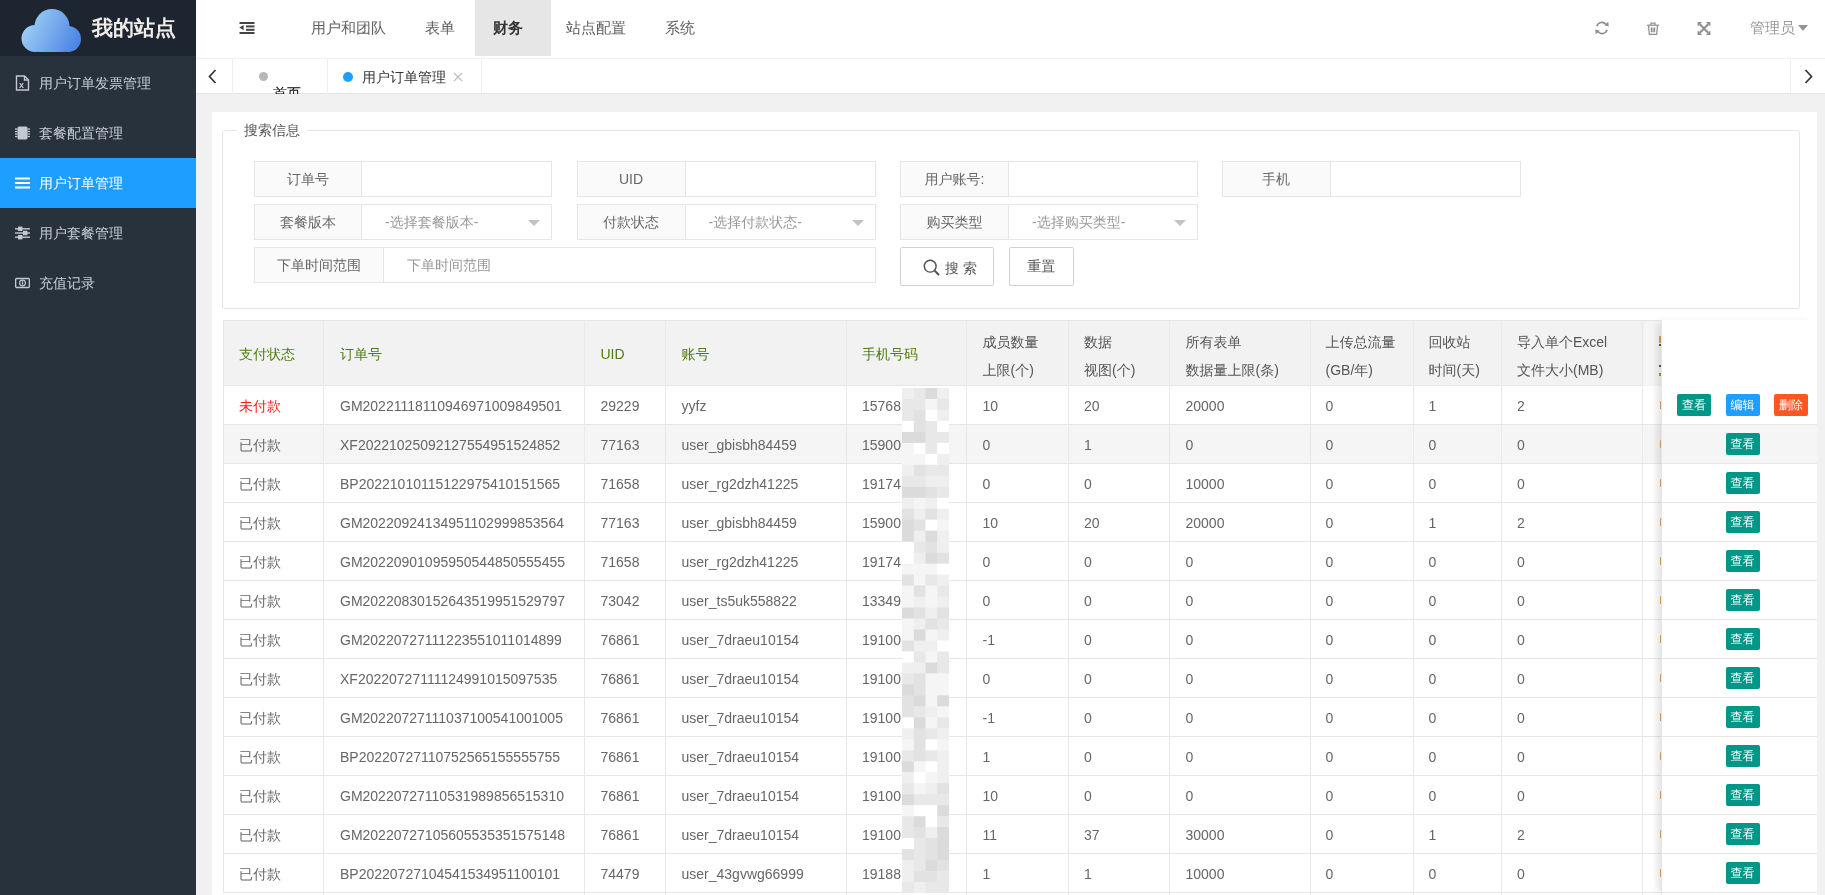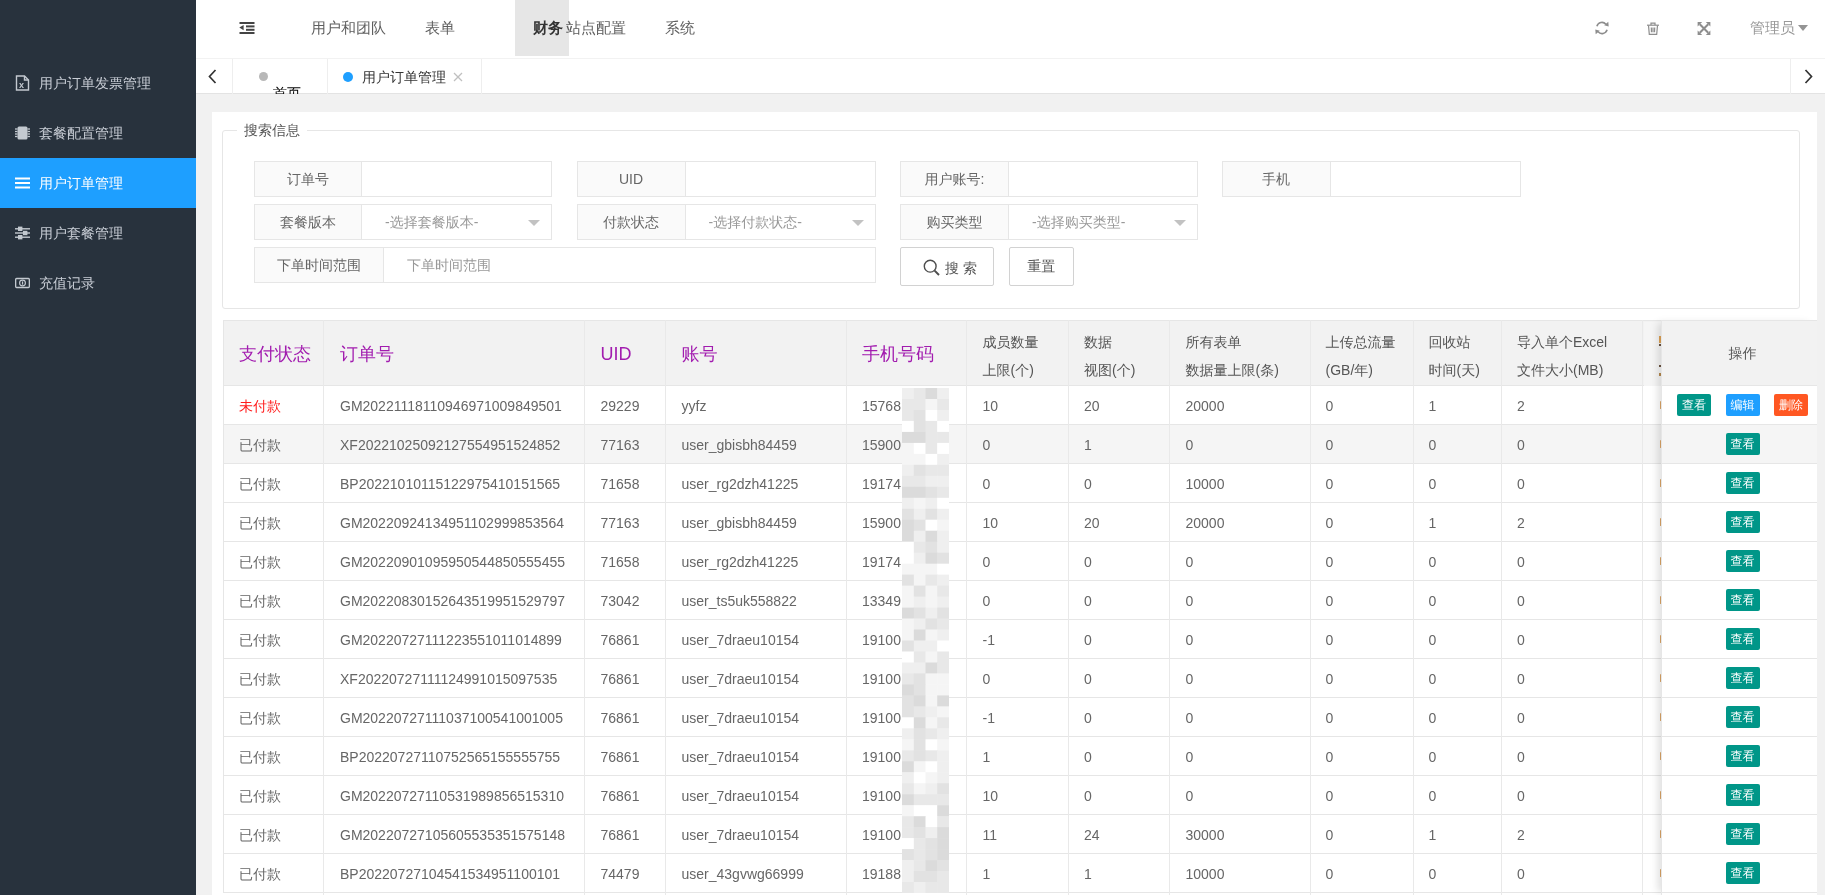--- a/index.html
+++ b/index.html
@@ -8,57 +8,74 @@
 #sidebar{position:absolute;left:0;top:0;width:196px;height:895px;background:#28323d;}
 #logo{position:absolute;left:0;top:0;width:196px;height:56px;background:#1d2630;}
 #logo .txt{position:absolute;left:92px;top:17px;font-size:21px;font-weight:bold;color:#f0ede9;letter-spacing:0px;line-height:22px;}
 .mitem{position:absolute;left:0;width:196px;height:50px;color:#c9ced6;}
 .mitem .mtxt{position:absolute;left:39px;top:18px;font-size:14px;line-height:14px;}
 .mitem .micon{position:absolute;left:15px;top:17px;width:15px;height:16px;}
 .mactive{background:#1e9fff;color:#fff;}
 
 #topnav{position:absolute;left:196px;top:0;width:1629px;height:58px;background:#fff;}
 .navtxt{position:absolute;top:20px;font-size:15px;color:#5f5f5f;line-height:16px;}
-#navactive{position:absolute;left:279px;top:0;width:54px;height:56px;background:#e6e6e6;margin-left:40px;}
+#navactive{position:absolute;left:279px;top:0;width:76px;height:56px;background:#e6e6e6;}
 #navactive span{position:absolute;left:18px;top:20px;font-size:15px;font-weight:bold;color:#333;line-height:16px;}
 
 #tabbar{position:absolute;left:196px;top:58px;width:1629px;height:36px;background:#fff;border-bottom:1px solid #e3e3e3;border-top:1px solid #f2f2f2;}
 .tbox{position:absolute;top:0;height:35px;}
 .dot{position:absolute;border-radius:50%;}
 
 #content{position:absolute;left:196px;top:94px;width:1629px;height:801px;background:#f1f1f1;}
 #card{position:absolute;left:16px;top:18px;width:1605px;height:790px;background:#fff;}
 #fieldset{position:absolute;left:222px;top:130px;width:1578px;height:179px;border:1px solid #e6e6e6;border-radius:3px;}
 #legend{position:absolute;left:237px;top:121px;height:18px;background:#fff;padding:0 7px;font-size:14px;color:#555;line-height:18px;}
 .flabel{position:absolute;height:36px;background:#fafafa;border:1px solid #e6e6e6;text-align:center;line-height:34px;color:#666;font-size:14px;}
 .finput{position:absolute;height:36px;background:#fff;border:1px solid #e6e6e6;border-left:none;line-height:34px;font-size:14px;}
 .ph{color:#999;margin-left:12px;}
 .caret{position:absolute;width:0;height:0;border-left:6px solid transparent;border-right:6px solid transparent;border-top:6px solid #c2c2c2;}
 .btn{position:absolute;height:39px;background:#fff;border:1px solid #d2d2d2;border-radius:2px;color:#555;font-size:14px;text-align:center;}
 
 .vline{position:absolute;width:1px;background:#e9e9e9;top:320px;height:575px;}
 #thead{position:absolute;left:223px;top:320px;width:1594px;height:66px;background:#f2f2f2;border:1px solid #e6e6e6;border-right:none;}
-#thead .th1{position:absolute;top:25px;line-height:16px;font-size:18px;color:#a21caf;}
+#thead .th1{position:absolute;top:25px;line-height:16px;font-size:14px;color:#4d7c0f;}
 #thead .th2{position:absolute;top:7px;line-height:28px;font-size:14px;color:#555;}
 .tr{position:absolute;left:223px;width:1594px;height:39px;border-bottom:1px solid #e6e6e6;background:#fff;border-left:1px solid #e6e6e6;}
 .tr .td{position:absolute;top:13px;line-height:15px;font-size:14px;color:#666;white-space:nowrap;}
 .tr .td.red{color:#ff1a1a;}
 #mosaic{position:absolute;left:902px;top:388px;width:47px;height:507px;background:#fff;overflow:hidden;}
 #fixedcol{position:absolute;left:1661px;top:320px;width:156px;height:575px;border-left:1px solid #e6e6e6;box-shadow:-6px 0 8px -3px rgba(0,0,0,0.13);background:#fff;}
 #fixedcol .fh{position:absolute;left:0;top:0;width:155px;height:66px;background:#f2f2f2;border-top:1px solid #e6e6e6;border-bottom:1px solid #e6e6e6;text-align:center;text-indent:6px;line-height:64px;color:#555;}
 .frow{position:absolute;left:0;width:155px;height:39px;background:#fff;border-bottom:1px solid #e6e6e6;}
 .sbtn{position:absolute;top:8px;width:34px;height:22px;border-radius:2px;color:#fff;font-size:12px;text-align:center;line-height:22px;}
 .g{background:#009688;}
 .b{background:#1e9fff;}
 .o{background:#ff5722;}
 </style>
 </head>
 <body>
 
 <div id="sidebar">
+  <div id="logo">
+    <svg style="position:absolute;left:21px;top:9px;" width="61" height="43" viewBox="0 0 61 43">
+      <defs>
+          <linearGradient id="cg" x1="0" y1="0" x2="61" y2="30" gradientUnits="userSpaceOnUse">
+        <stop offset="0" stop-color="#abdcf6"></stop>
+            <stop offset="1" stop-color="#4a82e4"></stop>
+      </linearGradient>
+        </defs>
+      <g fill="url(#cg)">
+        <circle cx="31" cy="17.5" r="17.5"></circle>
+        <circle cx="14" cy="29.5" r="13.5"></circle>
+        <circle cx="47" cy="30" r="13"></circle>
+        <rect x="12" y="28" width="37" height="15" rx="7"></rect>
+      </g>
+    </svg>
+    <div class="txt">我的站点</div>
+  </div>
   <div class="mitem" style="top:58px;">
     <svg class="micon" viewBox="0 0 15 16">
         <path d="M1.5 1 h8 l4 4 v10 h-12 z" fill="none" stroke="#c3c9d0" stroke-width="1.4"></path>
         <path d="M9.5 1 v4 h4" fill="none" stroke="#c3c9d0" stroke-width="1.4"></path>
         <text x="4" y="12.5" font-size="9" fill="#c3c9d0" font-weight="bold">x</text>
       </svg>
     <div class="mtxt">用户订单发票管理</div>
   </div>
   <div class="mitem" style="top:108px;">
     <svg class="micon" viewBox="0 0 15 16">
@@ -395,21 +412,21 @@
     <span class="td" style="left:1293px;">0</span>
     <span style="position:absolute;left:1435.5px;top:15px;width:1.8px;height:8px;background:#dda768;border-radius:1px;"></span>
   </div>
 <div class="tr" style="top:815px;">
     <span class="td" style="left:15px;">已付款</span>
     <span class="td" style="left:116px;">GM20220727105605535351575148</span>
     <span class="td" style="left:376.5px;">76861</span>
     <span class="td" style="left:457.5px;">user_7draeu10154</span>
     <span class="td" style="left:638px;">19100</span>
     <span class="td" style="left:758.5px;">11</span>
-    <span class="td" style="left:860px;">24</span>
+    <span class="td" style="left:860px;">37</span>
     <span class="td" style="left:961.5px;">30000</span>
     <span class="td" style="left:1101.5px;">0</span>
     <span class="td" style="left:1204.5px;">1</span>
     <span class="td" style="left:1293px;">2</span>
     <span style="position:absolute;left:1435.5px;top:15px;width:1.8px;height:8px;background:#dda768;border-radius:1px;"></span>
   </div>
 <div class="tr" style="top:854px;">
     <span class="td" style="left:15px;">已付款</span>
     <span class="td" style="left:116px;">BP20220727104541534951100101</span>
     <span class="td" style="left:376.5px;">74479</span>
@@ -616,21 +633,20 @@
       <rect x="11.8" y="483.0" width="12.2" height="11.5" fill="#e2e2e2"></rect>
       <rect x="23.5" y="483.0" width="12.2" height="11.5" fill="#e2e2e2"></rect>
       <rect x="35.2" y="483.0" width="12.2" height="11.5" fill="#e8e8e8"></rect>
       <rect x="0.0" y="494.0" width="12.2" height="11.5" fill="#e8e8e8"></rect>
       <rect x="11.8" y="494.0" width="12.2" height="11.5" fill="#efefef"></rect>
       <rect x="23.5" y="494.0" width="12.2" height="11.5" fill="#e8e8e8"></rect>
       <rect x="35.2" y="494.0" width="12.2" height="11.5" fill="#e8e8e8"></rect>
     </svg></div>
 
 <div id="fixedcol">
-  <div class="fh">操作</div>
 <div class="frow" style="top:66px;">
       <div class="sbtn g" style="left:15px;">查看</div>
       <div class="sbtn b" style="left:63.5px;">编辑</div>
       <div class="sbtn o" style="left:112px;">删除</div>
     </div>
 <div class="frow" style="top:105px;background:#f5f5f5;">
       <div class="sbtn g" style="left:63.5px;">查看</div>
     </div>
 <div class="frow" style="top:144px;">
       <div class="sbtn g" style="left:63.5px;">查看</div>

